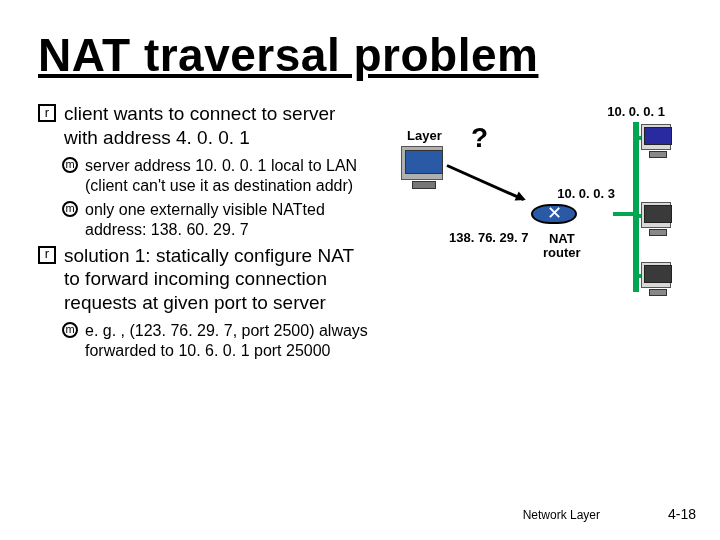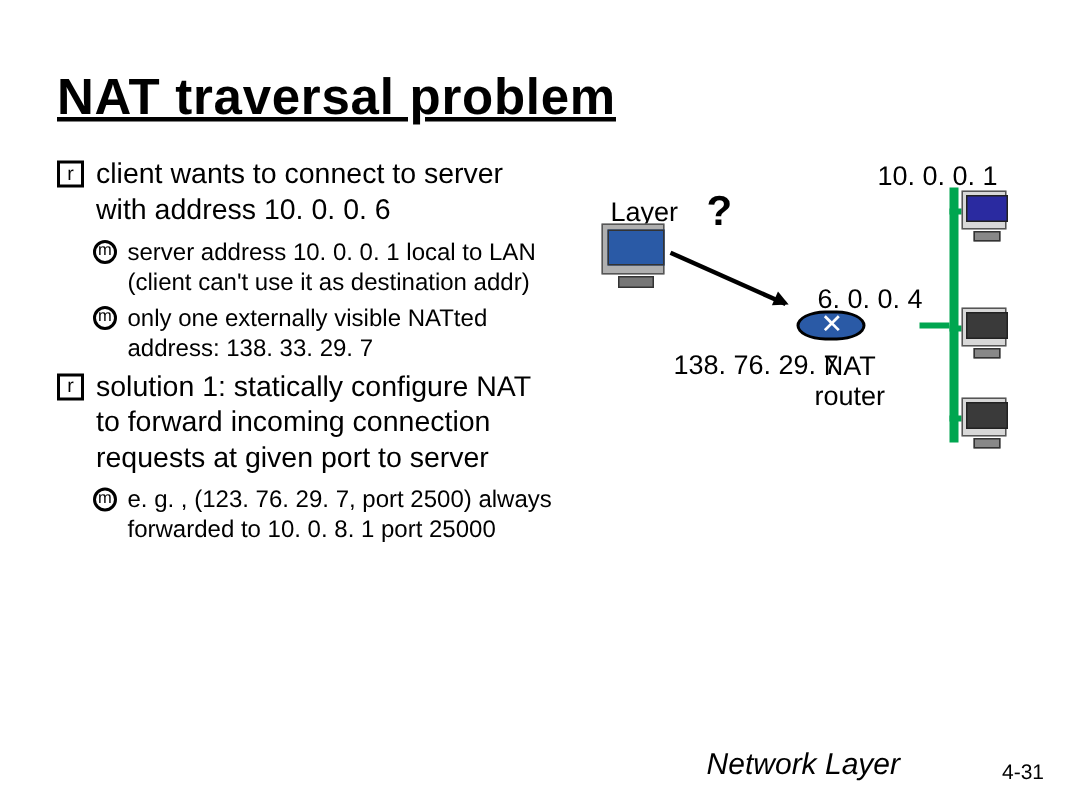--- a/index.html
+++ b/index.html
@@ -7,25 +7,24 @@
     width: 720px;
     height: 540px;
     background: #fff;
     font-family: "Comic Sans MS", "Chalkboard SE", cursive, sans-serif;
     color: #000;
     position: relative;
     overflow: hidden;
   }
   .slide { padding: 28px 38px 0 38px; }
   .title {
-    font-size: 34px;
+    font-size: 46px;
     text-decoration: underline;
     margin-bottom: 20px;
     letter-spacing: 0.5px;
-    margin-top: 18px;
   }
   .content { display: flex; }
   .left-col { width: 335px; }
   .right-col { flex: 1; position: relative; }
 
   .bullet-r {
     display: flex;
     font-size: 19px;
     line-height: 1.25;
     margin-bottom: 6px;
@@ -55,26 +54,26 @@
     font-family: Arial, sans-serif;
     font-size: 11px;
   }
 
   .footer-right {
     position: absolute; right: 24px; bottom: 18px;
     font-size: 14px;
   }
   .footer-center {
     position: absolute; right: 120px; bottom: 18px;
-    font-size: 20px; font-style: italic;
+    font-size: 12px; 
   }
 
   
   .diagram { position: relative; width: 300px; height: 260px; margin-top: 10px; }
-  .lbl { position: absolute; font-family: Arial, sans-serif; font-size: 18px; font-weight: normal; }
+  .lbl { position: absolute; font-family: Arial, sans-serif; font-size: 13px; font-weight: bold; }
   .lbl-client { top: 16px; left: 34px; }
   .lbl-q { top: 10px; left: 98px; font-size: 28px; font-weight: bold; }
   .lbl-ip1 { top: -8px; right: 8px; }
   .lbl-ip4 { top: 74px; right: 58px; }
   .lbl-ip7 { top: 118px; left: 76px; }
   .lbl-nat { top: 120px; left: 170px; line-height: 1.1; text-align: center; }
 
   .client {
     position: absolute; top: 34px; left: 28px;
     width: 42px; height: 34px;
@@ -142,50 +141,50 @@
 <body>
 
 <div class="slide">
   <h1 class="title">NAT traversal problem</h1>
 
   <div class="content">
     <div class="left-col">
 
       <div class="bullet-r">
         <span class="marker">r</span>
-        <span>client wants to connect to server with address 10. 0. 0. 6</span>
+        <span>client wants to connect to server with address 4. 0. 0. 1</span>
       </div>
 
       <div class="bullet-m">
         <span class="marker">m</span>
         <span>server address 10. 0. 0. 1 local to LAN (client can't use it as destination addr)</span>
       </div>
       <div class="bullet-m">
         <span class="marker">m</span>
-        <span>only one externally visible NATted address: 138. 33. 29. 7</span>
+        <span>only one externally visible NATted address: 138. 60. 29. 7</span>
       </div>
 
       <div class="bullet-r">
         <span class="marker">r</span>
         <span>solution 1: statically configure NAT to forward incoming connection requests at given port to server</span>
       </div>
 
       <div class="bullet-m">
         <span class="marker">m</span>
-        <span>e. g. , (123. 76. 29. 7, port 2500) always forwarded to 10. 0. 8. 1 port 25000</span>
+        <span>e. g. , (123. 76. 29. 7, port 2500) always forwarded to 10. 6. 0. 1 port 25000</span>
       </div>
 
     </div>
 
     <div class="right-col">
       <div class="diagram">
         <div class="lbl lbl-client">Layer</div>
         <div class="lbl lbl-q">?</div>
         <div class="lbl lbl-ip1">10. 0. 0. 1</div>
-        <div class="lbl lbl-ip4">6. 0. 0. 4</div>
+        <div class="lbl lbl-ip4">10. 0. 0. 3</div>
         <div class="lbl lbl-ip7">138. 76. 29. 7</div>
         <div class="lbl lbl-nat" style="white-space:pre;">NAT
 router</div>
 
         <div class="client"></div>
         <div class="arrow1"></div>
         <div class="router"></div>
 
         <div class="lan-bar"></div>
         <div class="tap tap1"></div>
@@ -194,13 +193,13 @@
         <div class="tap tapR"></div>
         <div class="pc srv pc1"></div>
         <div class="pc pc2"></div>
         <div class="pc pc3"></div>
       </div>
     </div>
   </div>
 </div>
 
 <div class="footer-center">Network Layer</div>
-<div class="footer-right">4-31</div>
+<div class="footer-right">4-18</div>
 
 </body></html>

